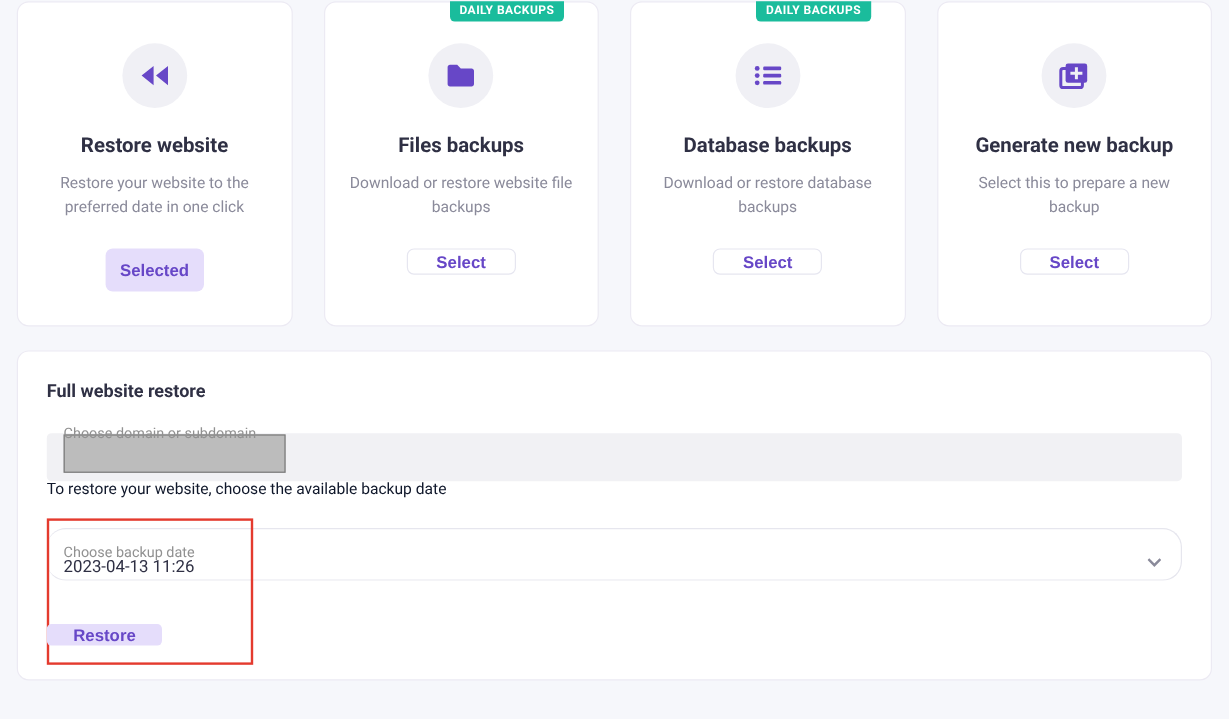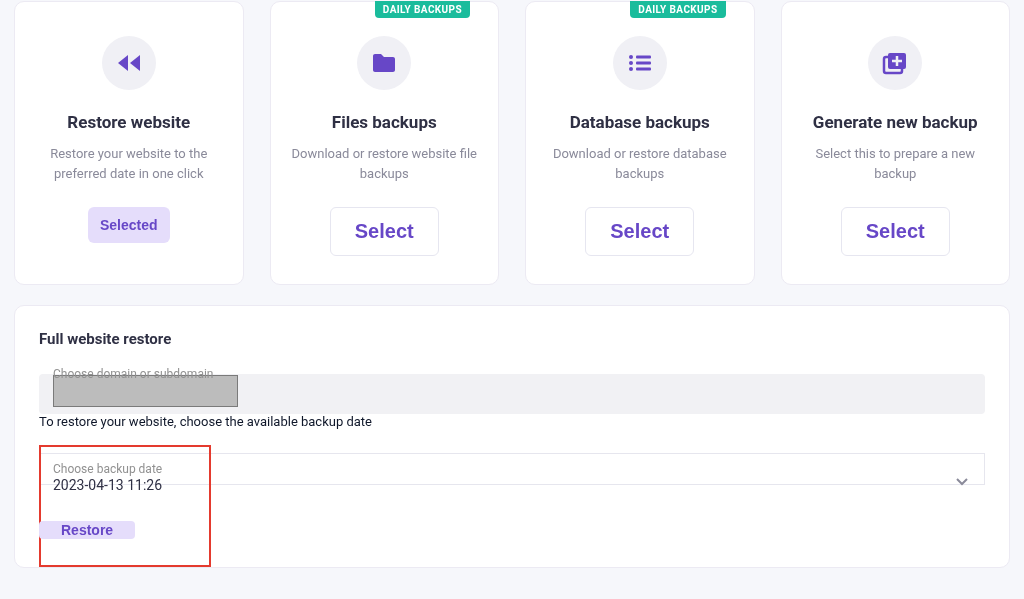--- a/index.html
+++ b/index.html
@@ -59,23 +59,23 @@
       font-size: 13px;
       color: #8a8a9a;
       line-height: 1.5;
       margin-bottom: 24px;
     }
     .btn-select {
       display: inline-block;
       border: 1px solid #e6e6f0;
       background: #fff;
       color: #6747c7;
-      font-size: 20px;
+      font-size: 14px;
       font-weight: 600;
-      padding: 12px 24px;
+      padding: 2px 24px;
       border-radius: 6px;
       cursor: pointer;
     }
     .btn-selected {
       display: inline-block;
       border: none;
       background: #e5ddfb;
       color: #6747c7;
       font-size: 14px;
       font-weight: 600;
@@ -150,25 +150,25 @@
       font-size: 14px;
       font-weight: 700;
       border: none;
       padding: 1px 22px;
       border-radius: 4px;
       cursor: pointer;
       margin-top: 24px;
     }
     .full-select-row {
       display: flex;
-      align-items: flex-end;
+      align-items: center;
       border: 1px solid #e6e6ee;
-      border-radius: 0;
-      position: relative;
-      height: 32px;
+      border-radius: 16px;
+      position: relative;
+      height: 44px;
     }
     .full-select-row .inner {
       padding: 4px 14px;
     }
     .caret-down {
       position: absolute;
       right: 16px;
       top: 17px;
     }
   </style>

